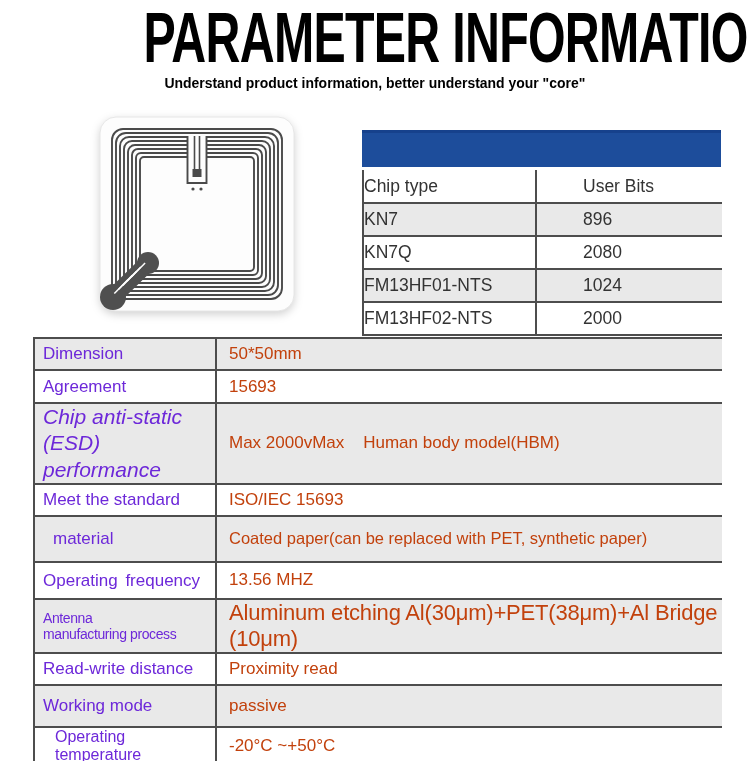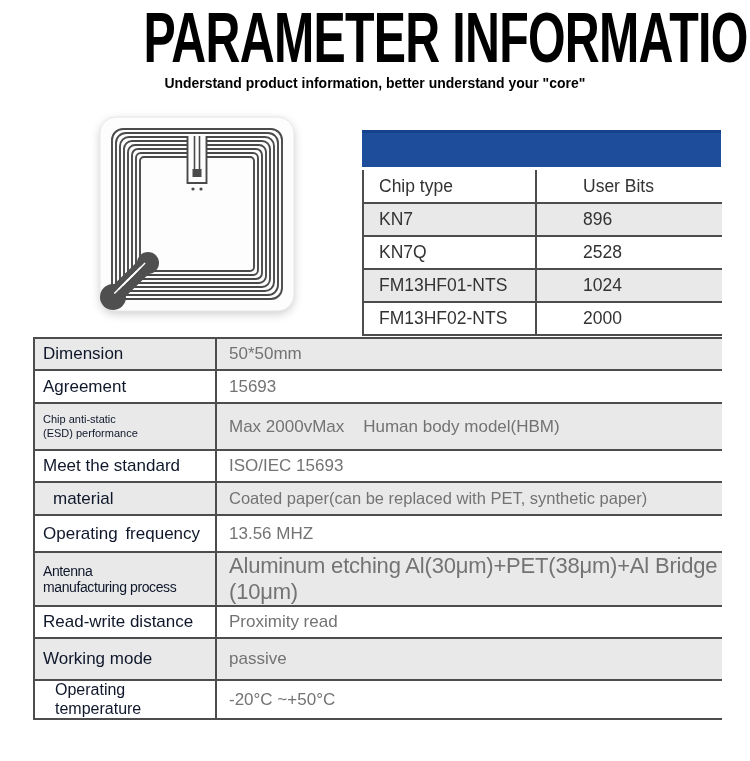--- a/index.html
+++ b/index.html
@@ -55,61 +55,61 @@
     border-left:2px solid #4d4d4d;
     border-bottom:2px solid #4d4d4d;
   }
   .chip-table col.c1 { width:173px; }
   .chip-table col.c2 { width:186px; }
   .chip-table th, .chip-table td {
     height:33px; font-weight:400; text-align:left;
     font-size:17.5px; color:#333; vertical-align:middle;
   }
   .chip-table th:first-child, .chip-table td:first-child {
-    padding-left:15px; border-right:2px solid #4d4d4d;
+    border-right:2px solid #4d4d4d;
   }
   .chip-table th:last-child, .chip-table td:last-child { padding-left:46px;margin-top:36px; }
   .chip-table tr { border-bottom:2px solid #4d4d4d; }
   .chip-table thead tr { border-bottom:2px solid #4d4d4d; }
   .chip-table tbody tr:nth-child(odd) { background:#e9e9e9; }
 
   
   .param-table {
     position:absolute; left:33px; top:337px;
     width:688px; border-collapse:collapse; table-layout:fixed;
     border-top:2px solid #4d4d4d;
     border-left:2px solid #4d4d4d;
   }
   .param-table col.c1 { width:182px; }
   .param-table col.c2 { width:506px; }
   .param-table tr { border-bottom:2px solid #4d4d4d; }
   .param-table tr:nth-child(odd) { background:#e9e9e9; }
   .param-table th {
     font-weight:400; text-align:left; vertical-align:middle;
-    padding-left:8px; font-size:17px; color:#0f172a;
+    padding-left:8px; font-size:17px; color:#6d28d9;
     border-right:2px solid #4d4d4d;
     white-space:pre-line; line-height:1.25;
   }
   .param-table td {
-    padding-left:12px; font-size:17px; color:#737373;
+    padding-left:12px; font-size:17px; color:#c2410c;
     vertical-align:middle; white-space:pre-wrap;
   }
   .param-table tr.r1  { height:32px; }
   .param-table tr.r2  { height:33px;padding-left:34px; }
   .param-table tr.r3  { height:47px; }
   .param-table tr.r4  { height:32px; }
-  .param-table tr.r5  { height:33px; }
+  .param-table tr.r5  { height:46px; }
   .param-table tr.r6  { height:37px; }
   .param-table tr.r7  { height:38px; }
   .param-table tr.r8  { height:32px; }
   .param-table tr.r9  { height:34px; }
   .param-table tr.r10 { height:42px; }
   .param-table tr.r11 { height:39px; }
 
-  .param-table tr.r3 th  { font-size:11px; }
+  .param-table tr.r3 th  { font-size:21px;font-style:italic; }
   .param-table tr.r5 th  { padding-left:18px; }
   .param-table tr.r6 th  { word-spacing:3px;border-radius:18px; }
   .param-table tr.r7 th  { font-size:14px; letter-spacing:-0.4px; line-height:1.15; }
   .param-table tr.r9 th  { font-size:15.5px; letter-spacing:-0.3px; }
   .param-table tr.r11 th { font-size:16px; padding-left:20px; line-height:1.15; }
   .param-table tr.r7 td  { font-size:22px; letter-spacing:-0.2px; }
   .param-table tr.r9 td  { font-size:16.5px; letter-spacing:-0.2px; }
   .param-table tr.r5 td  { font-size:16.5px; }
 </style>
 </head>
@@ -172,21 +172,21 @@
           <th>User Bits</th>
         </tr>
       </thead>
       <tbody>
         <tr>
           <td>KN7</td>
           <td>896</td>
         </tr>
         <tr>
           <td>KN7Q</td>
-          <td>2528</td>
+          <td>2080</td>
         </tr>
         <tr>
           <td>FM13HF01-NTS</td>
           <td>1024</td>
         </tr>
         <tr>
           <td>FM13HF02-NTS</td>
           <td>2000</td>
         </tr>
       </tbody>

